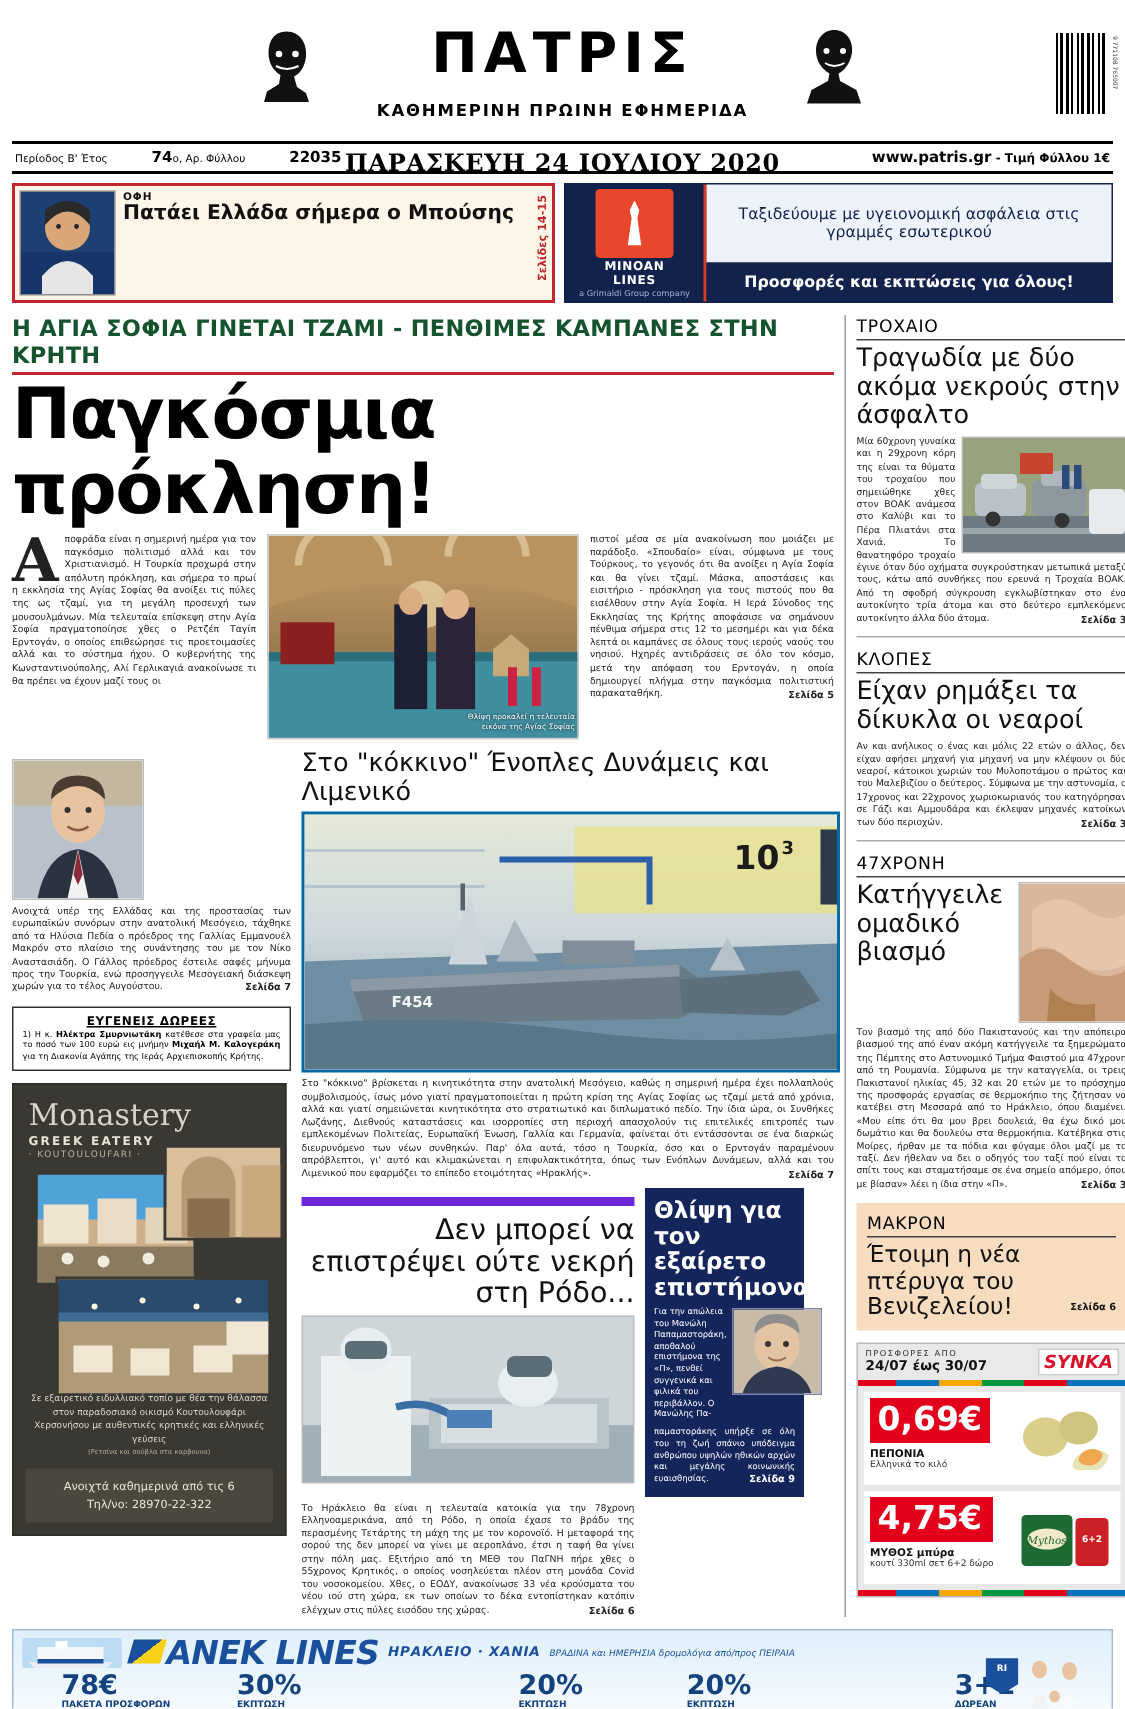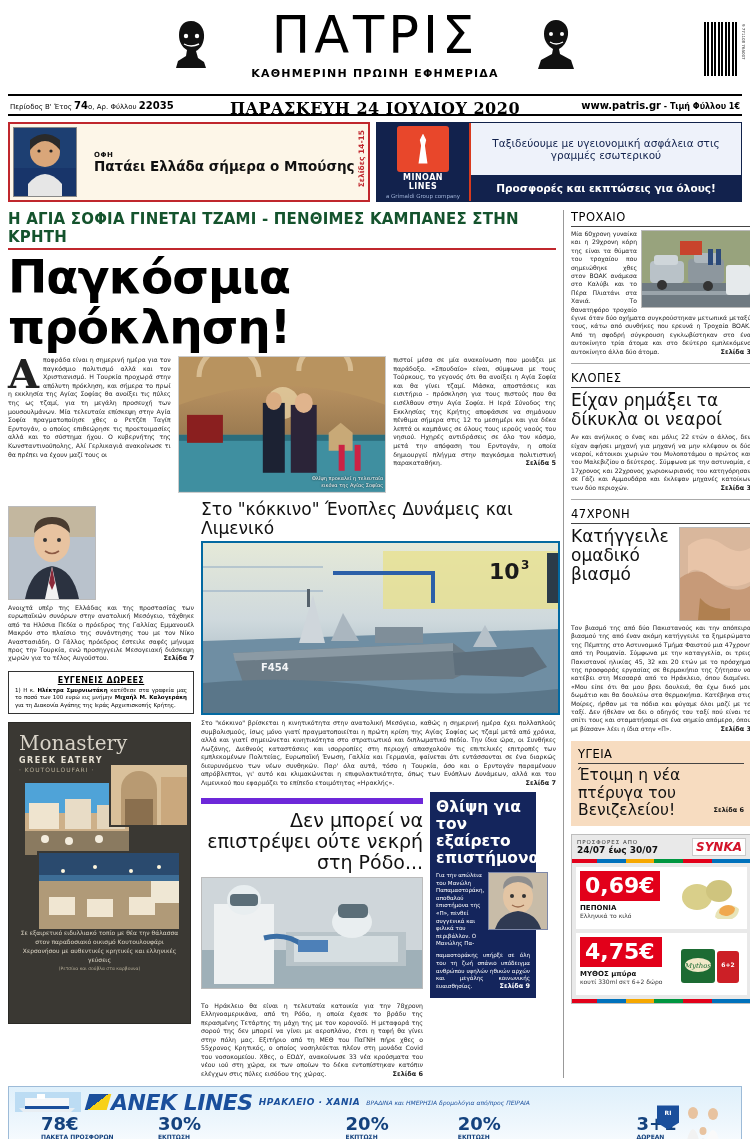--- a/index.html
+++ b/index.html
@@ -2,40 +2,40 @@
 <html><head>
 <meta charset="utf-8">
 <style>
   html,body{margin:0;padding:0;background:#fff;}
   body{width:750px;height:1139px;font-family:"DejaVu Sans",sans-serif;color:#000;overflow:hidden;}
   .page{position:relative;width:750px;height:1139px;background:#fff;}
 
   
   .masthead{position:relative;height:92px;}
   .mast-center{position:absolute;left:0;right:0;top:6px;text-align:center;}
-  .mast-title{font-family:"DejaVu Sans",sans-serif;font-weight:normal;font-size:51px;letter-spacing:4px;line-height:60px;color:#000;}
+  .mast-title{font-family:"DejaVu Sans",sans-serif;font-weight:bold;font-size:37px;letter-spacing:4px;line-height:60px;color:#000;}
   .mast-sub{font-size:11px;font-weight:bold;letter-spacing:1.2px;margin-top:1px;}
   .mast-face{position:absolute;top:18px;width:46px;height:52px;}
   .face-l{left:168px;}
   .face-r{left:533px;}
   .barcode{position:absolute;right:12px;top:22px;width:34px;height:54px;
     background:repeating-linear-gradient(90deg,#000 0 1.5px,#fff 1.5px 3px,#000 3px 4.5px,#fff 4.5px 7px);}
   .barcode-txt{position:absolute;right:4px;top:24px;font-size:4px;writing-mode:vertical-rl;color:#333;}
 
   .infoline{position:relative;border-top:2px solid #000;border-bottom:2px solid #000;height:18px;margin:2px 8px 0 8px;}
   .infoline .l{position:absolute;left:2px;top:4px;font-size:7px;}
-  .infoline .l b{font-size:10px;}
+  .infoline .l b{font-size:10px;margin-left:27px;}
   .infoline .c{position:absolute;left:0;right:0;top:3px;text-align:center;font-size:16px;font-weight:bold;font-family:"DejaVu Serif",serif;letter-spacing:.5px;}
   .infoline .r{position:absolute;right:2px;top:4px;font-size:8px;font-weight:bold;}
   .infoline .r b{font-size:10px;}
 
   
   .teaser-row{display:flex;margin:6px 8px 0 8px;gap:6px;height:80px;}
   .teaser-box{flex:0 0 362px;border:2px solid #c0272d;background:#fdf6e8;display:flex;position:relative;padding:3px;box-sizing:border-box;}
-  .tz{display:flex;align-items:center;gap:17px;flex:1;}
+  .tz{display:flex;align-items:flex-start;gap:5px;flex:1;}
   .tz-img{width:62px;height:68px;border:1px solid #888;flex:0 0 62px;overflow:hidden;position:relative;}
   .tz-txt{flex:1;}
   .tz-kicker{font-size:7px;font-weight:bold;letter-spacing:.6px;color:#111;}
   .tz-head{font-size:13.5px;font-weight:bold;line-height:14.5px;color:#111;}
   .tz-pages{position:absolute;right:2px;top:6px;writing-mode:vertical-rl;transform:rotate(180deg);font-size:7.5px;font-weight:bold;color:#c0272d;}
 
   .minoan{flex:1;border:1px solid #11224a;display:flex;background:#12224d;box-sizing:border-box;}
   .minoan-logo{width:92px;background:#12224d;display:flex;flex-direction:column;align-items:center;justify-content:center;border-right:2px solid #d83a1e;}
   .ml-badge{width:52px;height:46px;background:#e8472b;border-radius:3px;position:relative;overflow:hidden;}
   .ml-badge:after{content:"";position:absolute;left:50%;top:8px;transform:translateX(-50%);width:16px;height:30px;background:#fff;clip-path:polygon(50% 0,70% 22%,62% 40%,78% 100%,22% 100%,38% 40%,30% 22%);}
@@ -339,20 +339,24 @@
                     <circle cx="56" cy="14" r="2"></circle>
                     <circle cx="92" cy="18" r="2"></circle>
                     <circle cx="120" cy="14" r="2"></circle>
                   </g>
                 <rect x="112" y="28" width="28" height="22" fill="#efe7d4"></rect>
               </svg>
             </div>
             <div class="mon-txt">
               <span>Σε εξαιρετικό ειδυλλιακό τοπίο με θέα την θάλασσα στον παραδοσιακό οικισμό Κουτουλουφάρι Χερσονήσου με αυθεντικές κρητικές και ελληνικές γεύσεις</span>
               <div class="mon-note">(Ρετσίνα και σούβλα στα καρβουνα)</div>
+            </div>
+            <div class="mon-foot">
+              <div>Ανοιχτά καθημερινά από τις 6</div>
+              <div>Τηλ/νο: 28970-22-322</div>
             </div>
           </div>
         </div>
 
         <div class="kokkino">
           <div class="kokkino-h">Στο "κόκκινο" Ένοπλες Δυνάμεις και Λιμενικό</div>
           <div class="kokkino-img">
             <svg class="imgfill" viewBox="0 0 355 170" preserveAspectRatio="none">
               <defs>
                 <linearGradient id="sea" x1="0" y1="0" x2="0" y2="1">
@@ -432,20 +436,21 @@
             <span class="pgref">Σελίδα 6</span>
           </div>
         </div>
       </div>
     </div>
 
     <div class="right-col">
 
       <div>
         <span class="rc-kicker">ΤΡΟΧΑΙΟ</span>
+        <div class="rc-head">Τραγωδία με δύο ακόμα νεκρούς στην άσφαλτο</div>
         <div class="rc-body">
           <div class="rc-img">
             <svg class="imgfill" viewBox="0 0 108 76" preserveAspectRatio="none">
               <rect width="108" height="76" fill="#98a37d"></rect>
               <rect y="52" width="108" height="24" fill="#6f7a82"></rect>
               <rect y="60" width="108" height="4" fill="#9aa4ab"></rect>
               <rect x="8" y="30" width="34" height="22" rx="4" fill="#b9c2c8"></rect>
               <rect x="12" y="24" width="24" height="10" rx="3" fill="#cfd6da"></rect>
               <rect x="46" y="28" width="36" height="24" rx="4" fill="#8d979e"></rect>
               <rect x="52" y="22" width="24" height="10" rx="3" fill="#aeb7bd"></rect>
@@ -486,21 +491,21 @@
           </svg>
         </div>
         <div class="rc-head">Κατήγγειλε ομαδικό βιασμό</div>
         <div class="rc-body" style="clear:both;">
           <span>Τον βιασμό της από δύο Πακιστανούς και την απόπειρα βιασμού της από έναν ακόμη κατήγγειλε τα ξημερώματα της Πέμπτης στο Αστυνομικό Τμήμα Φαιστού μια 47χρονη από τη Ρουμανία. Σύμφωνα με την καταγγελία, οι τρεις Πακιστανοί ηλικίας 45, 32 και 20 ετών με το πρόσχημα της προσφοράς εργασίας σε θερμοκήπιο της ζήτησαν να κατέβει στη Μεσσαρά από το Ηράκλειο, όπου διαμένει. «Μου είπε ότι θα μου βρει δουλειά, θα έχω δικό μου δωμάτιο και θα δουλεύω στα θερμοκήπια. Κατέβηκα στις Μοίρες, ήρθαν με τα πόδια και φύγαμε όλοι μαζί με το ταξί. Δεν ήθελαν να δει ο οδηγός του ταξί πού είναι το σπίτι τους και σταματήσαμε σε ένα σημείο απόμερο, όπου με βίασαν» λέει η ίδια στην «Π».</span>
           <span class="pgref">Σελίδα 3</span>
         </div>
       </div>
 
       <div class="ygeia">
-        <span class="rc-kicker">ΥΓΕΙΑ</span>
+        <span class="rc-kicker">ΜΑΚΡΟΝ</span>
         <div class="ygeia-h">
           <span>Έτοιμη η νέα πτέρυγα του Βενιζελείου!</span>
           <span class="pgref">Σελίδα 6</span>
         </div>
       </div>
 
       <div class="synka">
         <div class="sy-top">
           <div>
             <div class="sy-lbl">ΠΡΟΣΦΟΡΕΣ ΑΠΟ</div>

